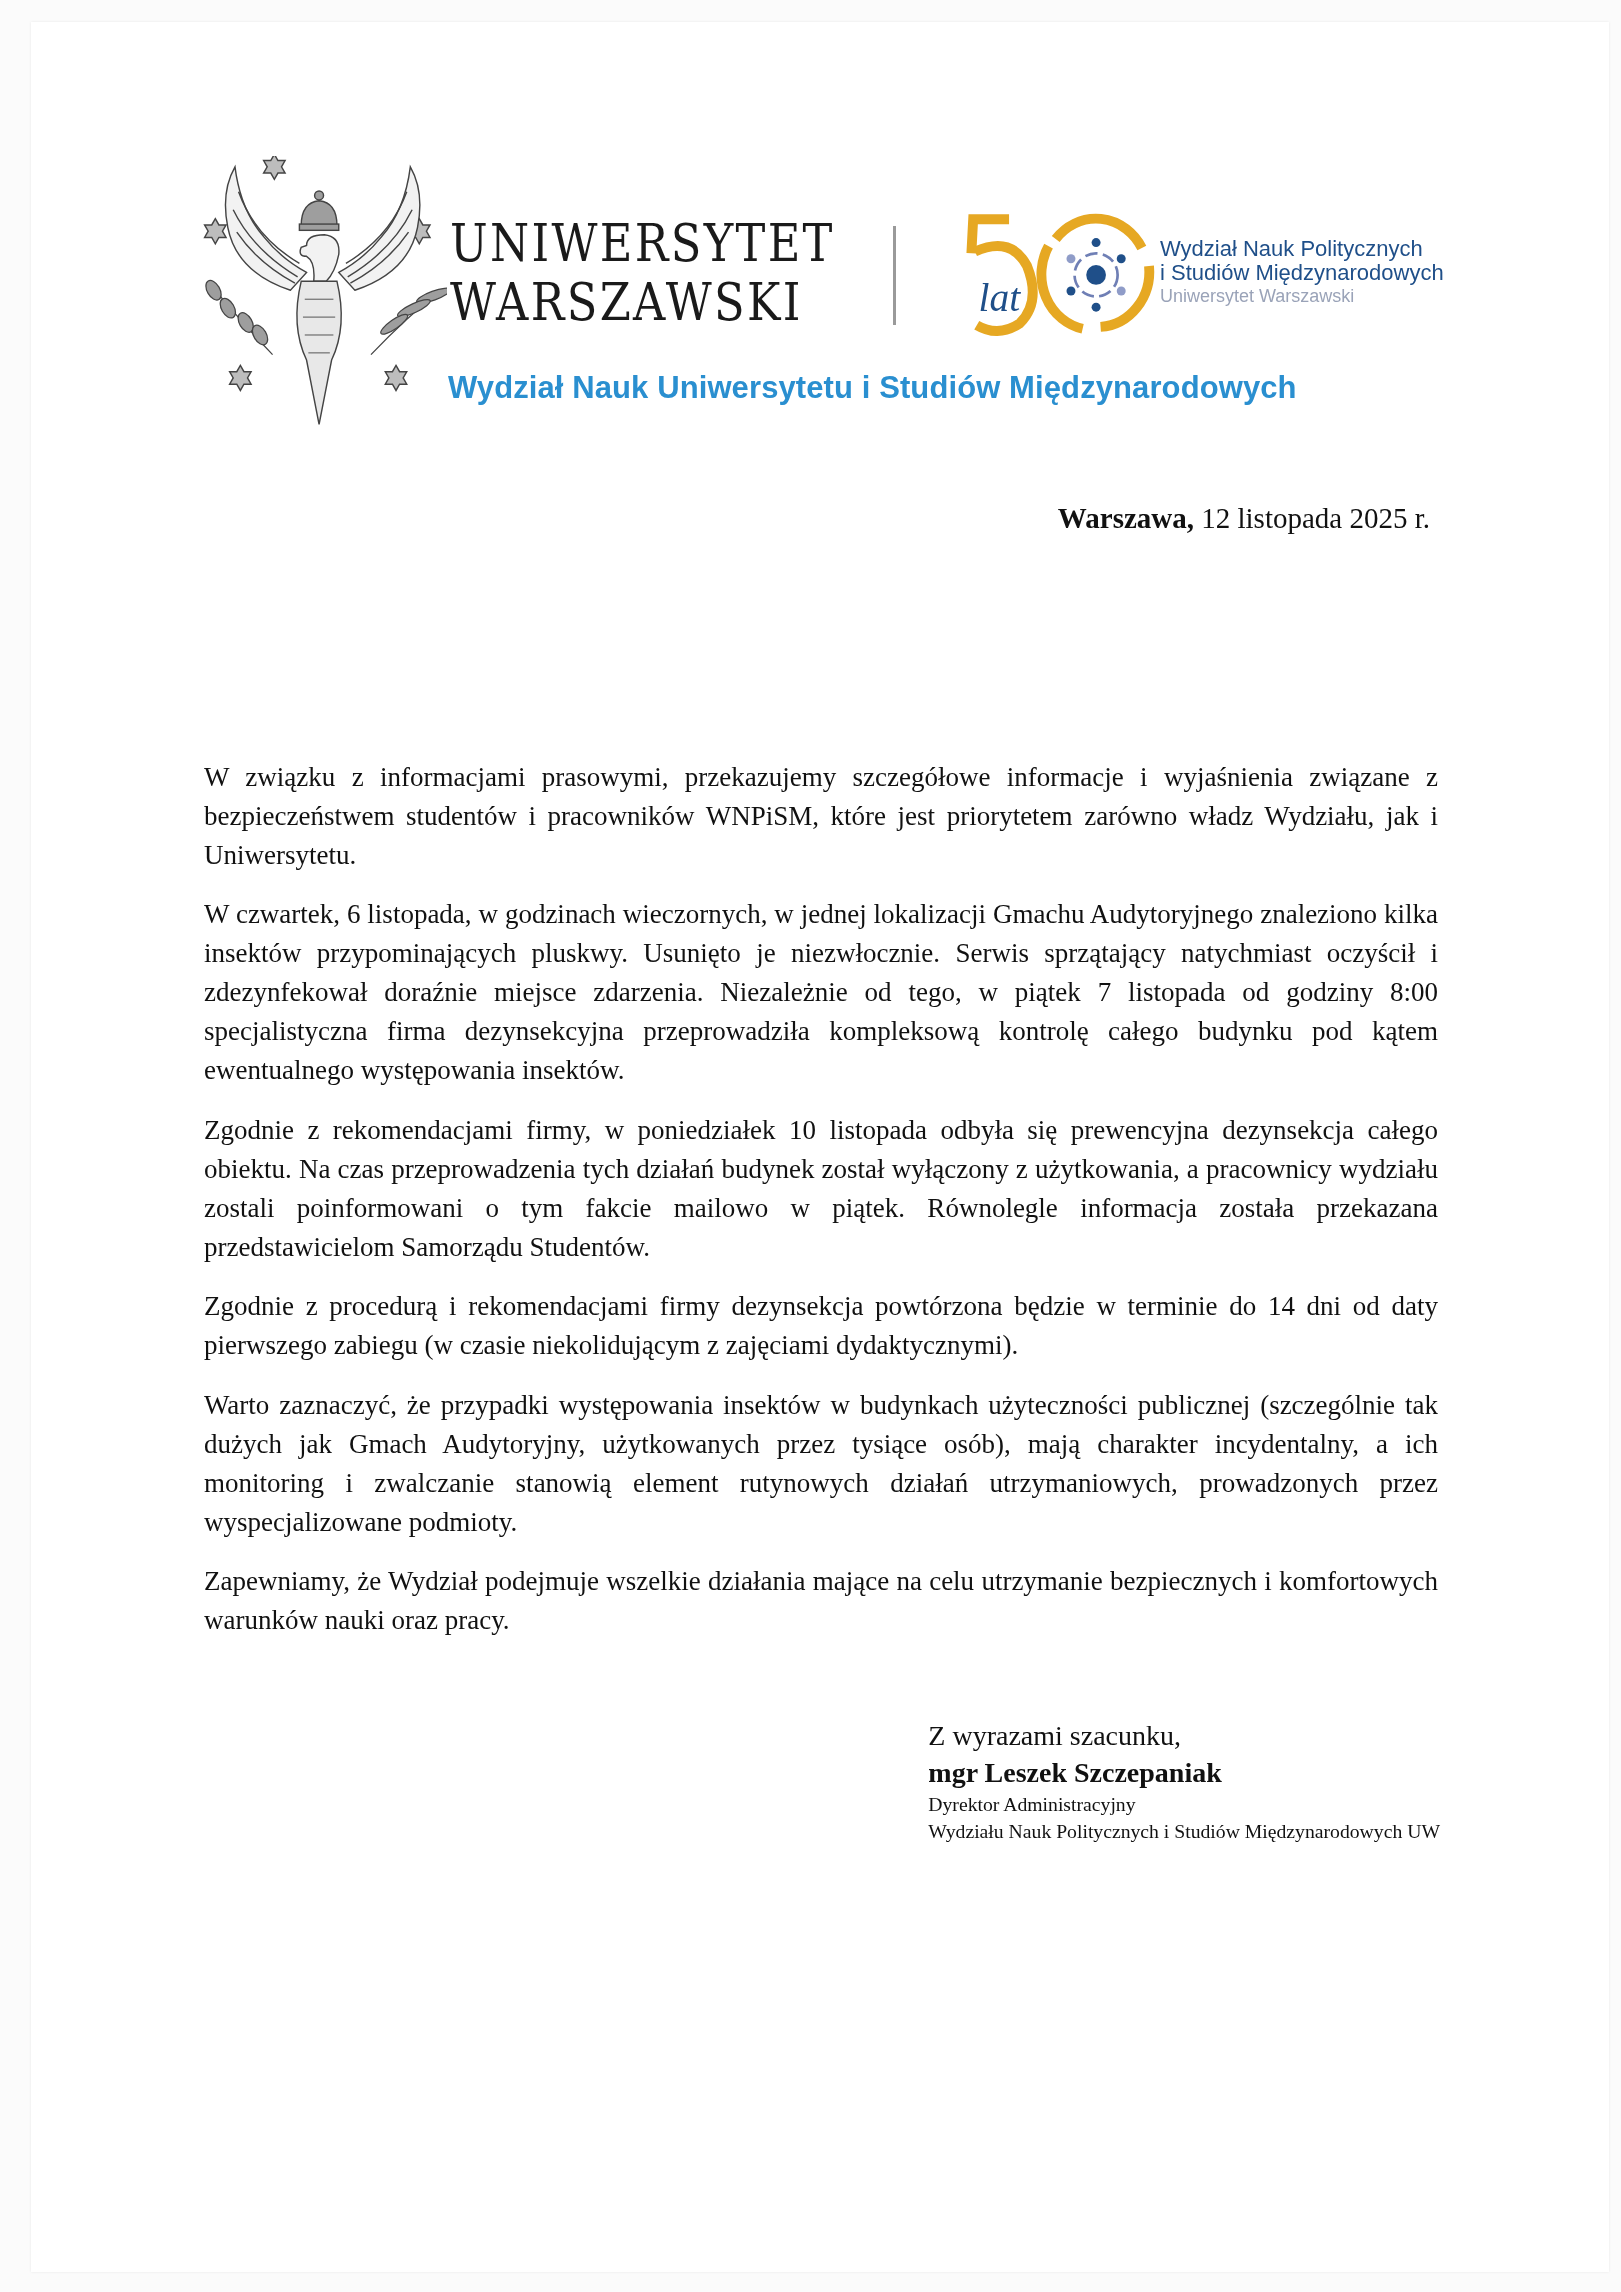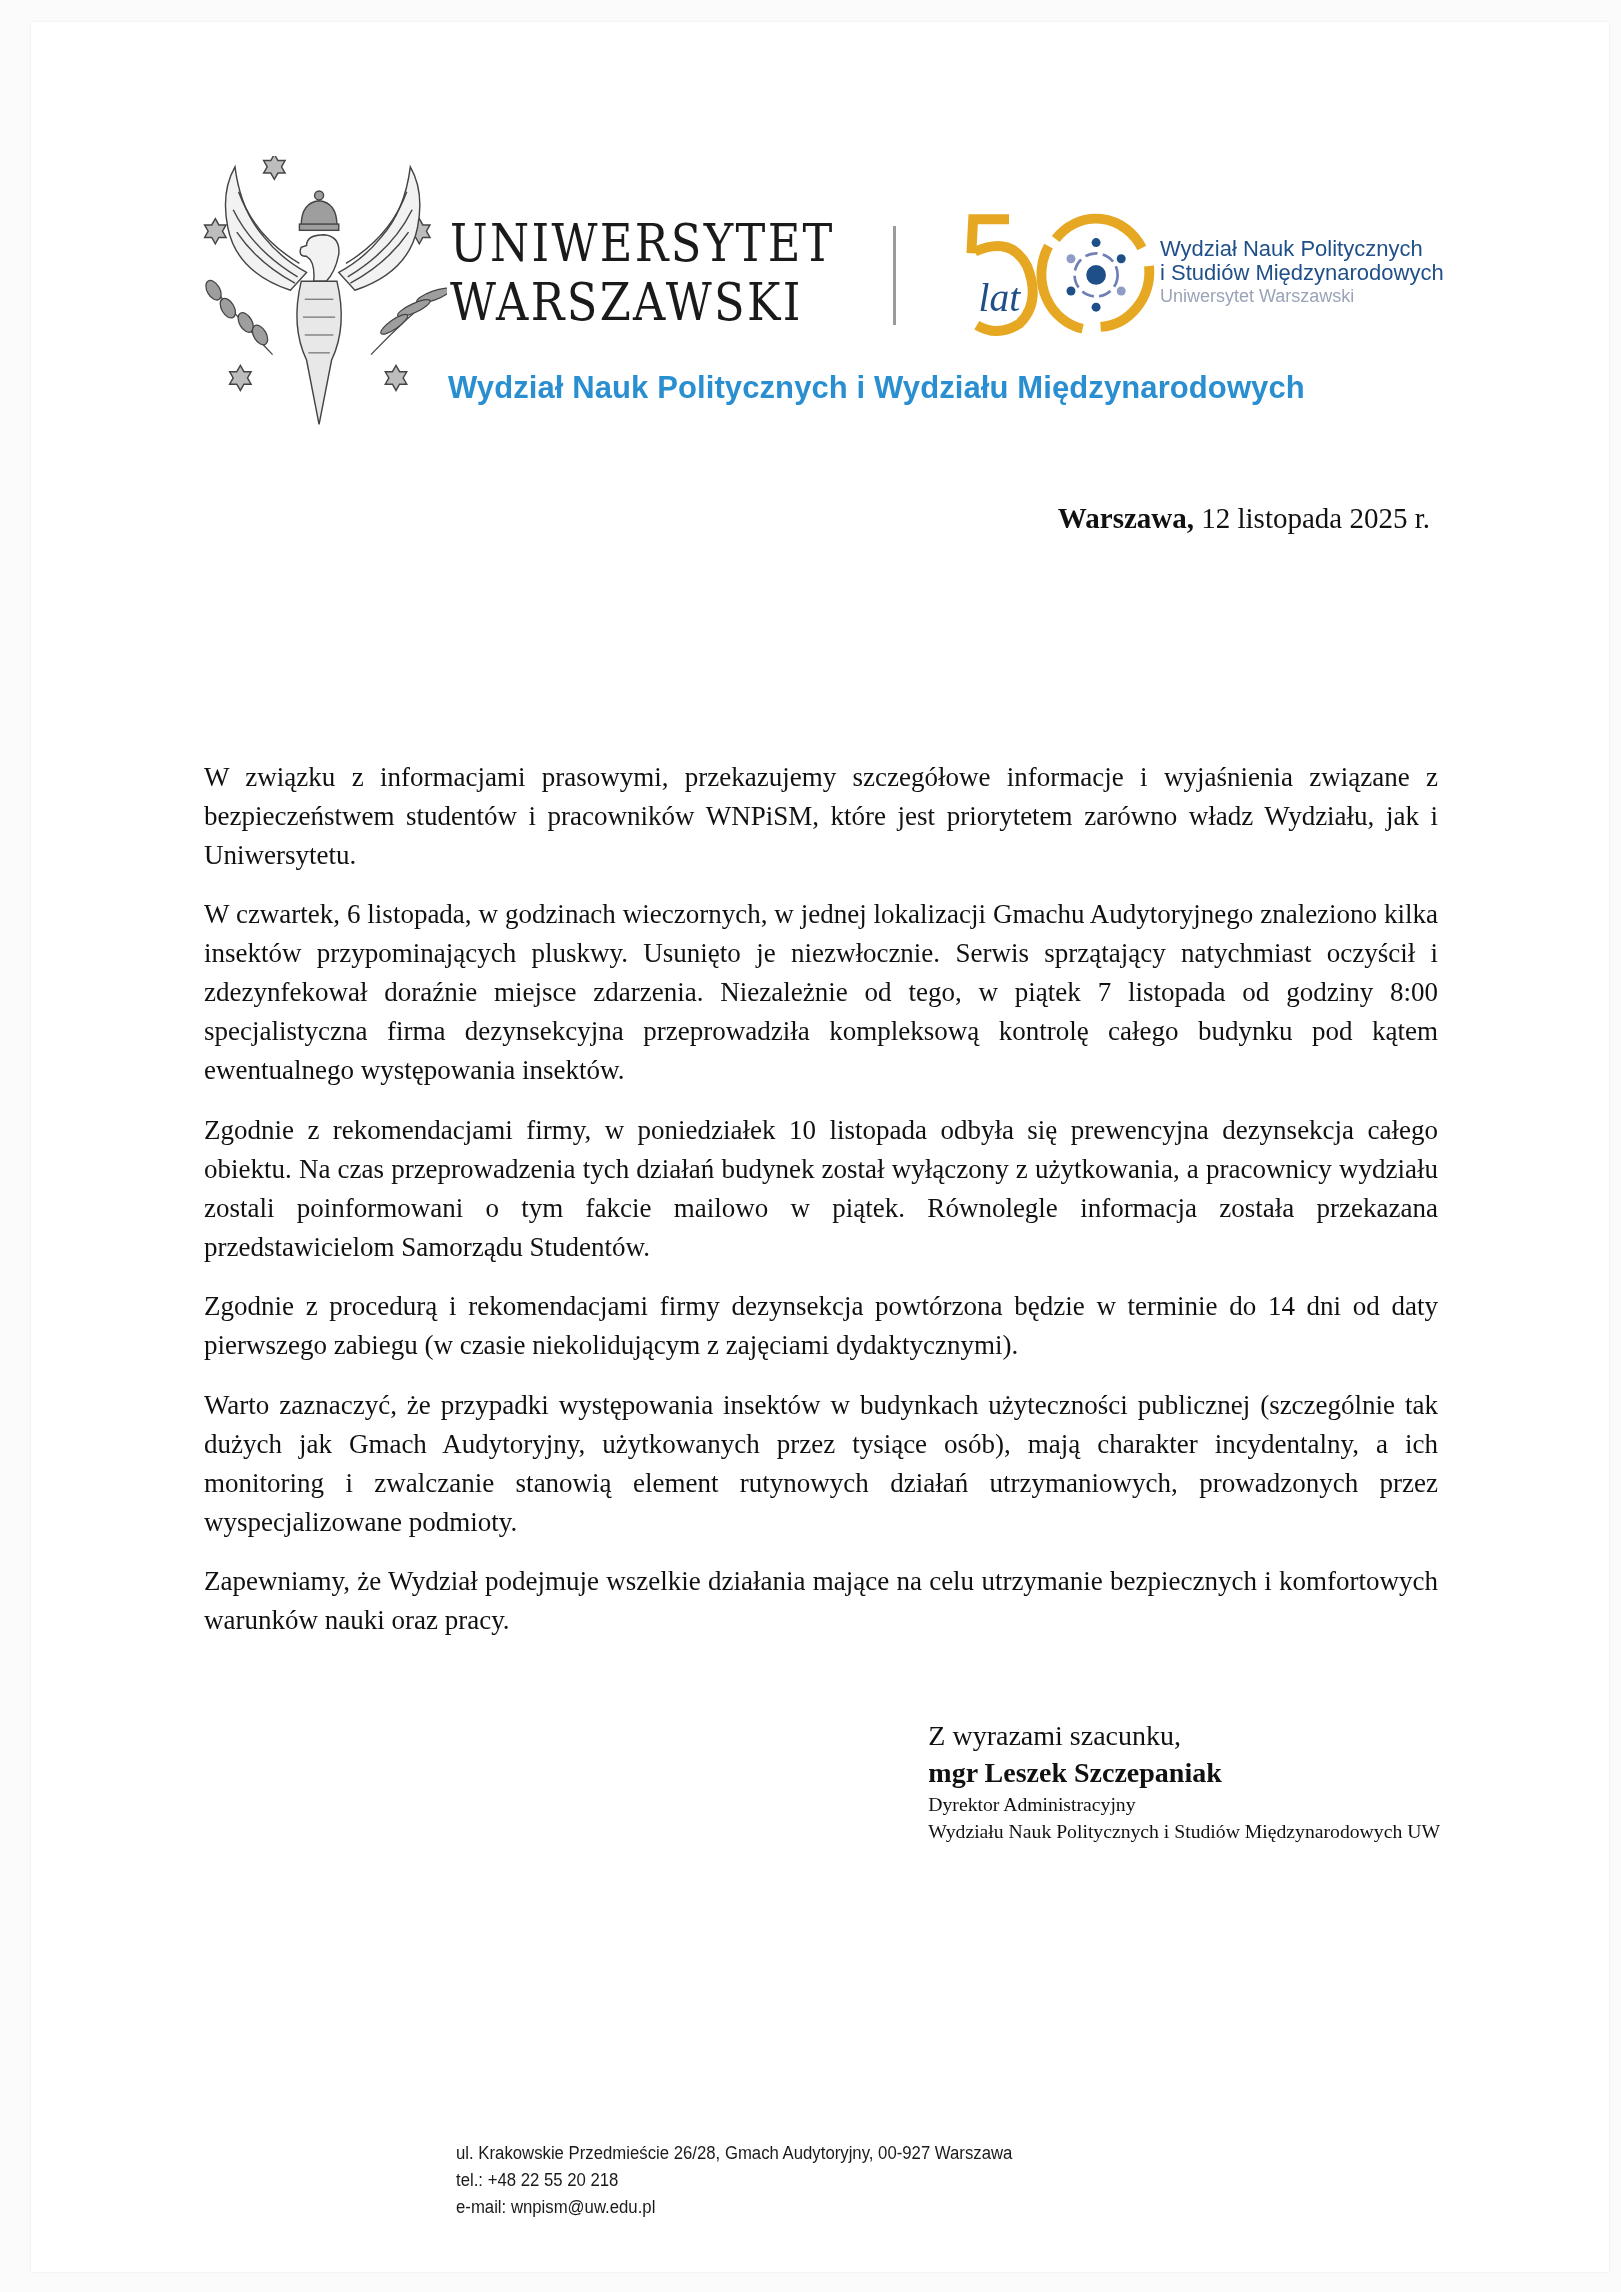--- a/index.html
+++ b/index.html
@@ -125,21 +125,21 @@
       <circle cx="145" cy="70" r="24" fill="none" stroke="#6f7fb5" stroke-width="3" stroke-dasharray="14 6"></circle>
     </g>
   </svg>
 
   <div class="abs logo-text" style="left:1129px;top:215px;">
     <div class="l1">Wydział Nauk Politycznych</div>
     <div class="l2">i Studiów Międzynarodowych</div>
     <div class="l3">Uniwersytet Warszawski</div>
   </div>
 
-  <div class="abs faculty-title" style="left:417px;top:348px;">Wydział Nauk Politycznych i Wydziału Międzynarodowych</div>
+  <div class="abs faculty-title" style="left:417px;top:348px;">Wydział Nauk Uniwersytetu i Studiów Międzynarodowych</div>
 
   <div class="abs date" style="right:179px;top:480px;">
     <b>Warszawa,</b>
     <span>12 listopada 2025 r.</span>
   </div>
 
 
   <div class="abs body" style="left:173px;top:736px;">
     <p>W związku z informacjami prasowymi, przekazujemy szczegółowe informacje i wyjaśnienia związane z bezpieczeństwem studentów i pracowników WNPiSM, które jest priorytetem zarówno władz Wydziału, jak i Uniwersytetu.</p>
     <p>W czwartek, 6 listopada, w godzinach wieczornych, w jednej lokalizacji Gmachu Audytoryjnego znaleziono kilka insektów przypominających pluskwy. Usunięto je niezwłocznie. Serwis sprzątający natychmiast oczyścił i zdezynfekował doraźnie miejsce zdarzenia. Niezależnie od tego, w piątek 7 listopada od godziny 8:00 specjalistyczna firma dezynsekcyjna przeprowadziła kompleksową kontrolę całego budynku pod kątem ewentualnego występowania insektów.</p>
@@ -149,19 +149,14 @@
     <p>Zapewniamy, że Wydział podejmuje wszelkie działania mające na celu utrzymanie bezpiecznych i komfortowych warunków nauki oraz pracy.</p>
   </div>
 
   <div class="abs sig" style="right:169px;top:1694px;">
     <div class="closing">Z wyrazami szacunku,</div>
     <div class="name">mgr Leszek Szczepaniak</div>
     <div class="role">Dyrektor Administracyjny</div>
     <div class="unit">Wydziału Nauk Politycznych i Studiów Międzynarodowych UW</div>
   </div>
 
-  <div class="abs footer" style="left:425px;top:2118px;">
-    <div>ul. Krakowskie Przedmieście 26/28, Gmach Audytoryjny, 00-927 Warszawa</div>
-    <div>tel.: +48 22 55 20 218</div>
-    <div>e-mail: wnpism@uw.edu.pl</div>
-  </div>
 </div>
 
 
 </body></html>

